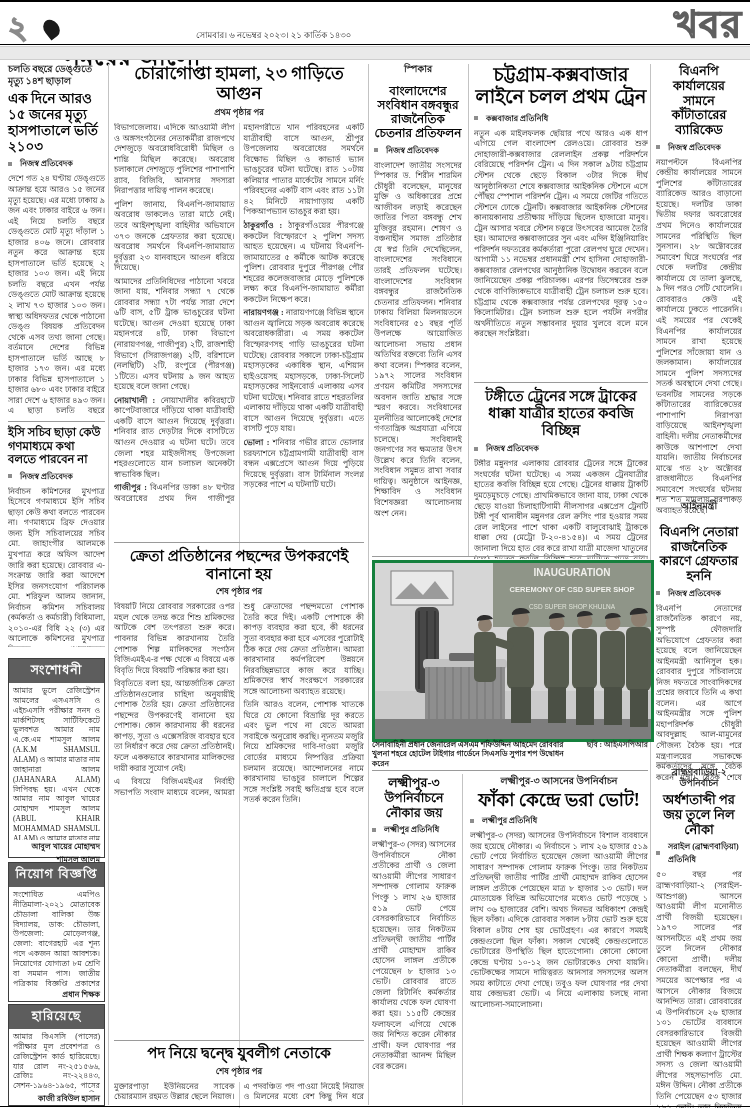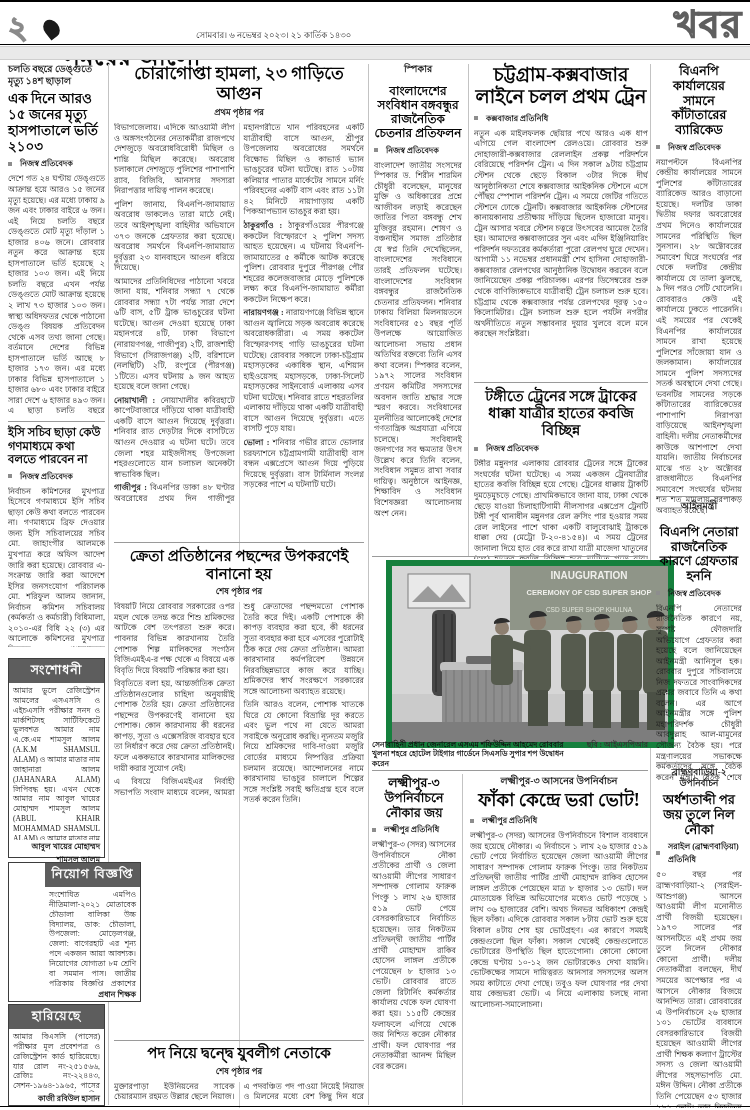--- a/index.html
+++ b/index.html
@@ -30,21 +30,21 @@
   .body-txt p{margin:0 0 3px;}
   .two-col{column-count:2;column-gap:9px;column-rule:1px solid #cdcdcd;}
   
   .notice{border:1.5px solid #3d3d3d;background:#fff;}
   .notice .nhead{background:#5d5d5d;color:#fff;text-align:center;font-weight:bold;
                  font-size:12.5px;padding:2px 0;font-family:"Liberation Sans",sans-serif;letter-spacing:1px;}
   .notice .nbody{font-size:7.6px;line-height:1.3;text-align:justify;padding:3px 4px 2px;color:#222;}
   .notice .nsign{font-size:7.8px;font-weight:bold;text-align:right;padding:0 4px 2px;}
   .notice .nref{font-size:5.8px;color:#555;padding:0 4px 2px;}
   
-  .photo-wrap{background:#c9c9c9;border:6px solid #15803d;margin-left:14px;}
+  .photo-wrap{background:#c9c9c9;border:3px solid #15803d;}
   .caption{font-size:7.6px;font-weight:bold;line-height:1.25;color:#111;display:flex;gap:6px;}
   .caption .cap-credit{white-space:nowrap;font-weight:bold;color:#333;}
   .fill{overflow:hidden;}
 </style>
 </head>
 <body>
 
 <div class="page">
 
   <div class="rule-h dark abs" style="left:0;top:7;width:750px;height:1.5px;"></div>
@@ -90,21 +90,21 @@
     <div class="body-txt fill" style="height:160px;">নির্বাচন কমিশনের মুখপাত্র হিসেবে গণমাধ্যমে ইসি সচিব ছাড়া কেউ কথা বলতে পারবেন না। গণমাধ্যমে ব্রিফ দেওয়ার জন্য ইসি সচিবালয়ের সচিব মো. জাহাংগীর আলমকে মুখপাত্র করে অফিস আদেশ জারি করা হয়েছে। রোববার এ-সংক্রান্ত জারি করা আদেশে ইসির জনসংযোগ পরিচালক মো. শরিফুল আলম জানান, নির্বাচন কমিশন সচিবালয় (কর্মকর্তা ও কর্মচারী) বিধিমালা, ২০১০-এর বিধি ২২ (৩) এর আলোকে কমিশনের মুখপাত্র হিসেবে গণমাধ্যমের প্রতিনিধিদের ব্রিফ দেওয়ার জন্য ইসি সচিবালয়ের সচিবকে অফিশিয়াল মুখপাত্র করা হয়েছে। নির্বাচন কমিশনের প্রতিনিধি হিসেবে সচিব নির্বাচন ভবনে গণমাধ্যমকে প্রয়োজনীয় তথ্য সরবরাহ করবেন। আসন্ন দ্বাদশ জাতীয় সংসদ নির্বাচনের তফসিল ঘোষণার আগে এমন নির্দেশনা এলো।</div>
   </div>
 
   <div class="notice abs" style="left:8px;top:658px;width:95px;height:198px;">
     <div class="nhead">সংশোধনী</div>
     <div class="nbody fill" style="height:152px;">আমার ভুলে রেজিস্ট্রেশন আমলের এসএসসি ও এইচএসসি পরীক্ষার সনদ ও মার্কশিটসহ সার্টিফিকেটে ভুলবশত আমার নাম এ.কে.এম শামসুল আলম (A.K.M SHAMSUL ALAM) ও আমার মাতার নাম জাহানারা আলম (JAHANARA ALAM) লিপিবদ্ধ হয়। এখন থেকে আমার নাম আবুল খায়ের মোহাম্মদ শামসুল আলম (ABUL KHAIR MOHAMMAD SHAMSUL ALAM) ও আমার মাতার নাম জাহানারা বেগম (JAHANARA BEGUM) হবে। এফিডেভিট নং-৮০৮/৩০.১০.২০২৩।</div>
     <div class="nsign">আবুল খায়ের মোহাম্মদ শামসুল আলম</div>
     <div class="nref">এসএ-সাবি ১২৬৪/২৩</div>
   </div>
 
-  <div class="notice abs" style="left:8px;top:862px;width:95px;height:138px;padding-left:36px;">
+  <div class="notice abs" style="left:8px;top:862px;width:95px;height:138px;">
     <div class="nhead">নিয়োগ বিজ্ঞপ্তি</div>
     <div class="nbody fill" style="height:96px;">সংশোধিত এমপিও নীতিমালা-২০২১ মোতাবেক চৌডালা বালিকা উচ্চ বিদ্যালয়, ডাক: চৌডালা, উপজেলা: মোড়েলগঞ্জ, জেলা: বাগেরহাট এর শূন্য পদে একজন আয়া আবশ্যক। নিয়োগের যোগ্যতা ৮ম শ্রেণি বা সমমান পাস। জাতীয় পত্রিকায় বিজ্ঞপ্তি প্রকাশের ১৫ দিনের মধ্যে ১,০০০/- টাকার পোস্টাল অর্ডার (অফেরতযোগ্য) ও দুই কপি ছবিসহ প্রধান শিক্ষক বরাবর আবেদন করতে হবে।</div>
     <div class="nsign">প্রধান শিক্ষক</div>
     <div class="nref">এসএ-নি ২৫৩/২৩</div>
   </div>
 
   <div class="notice abs" style="left:8px;top:1004px;width:95px;height:100px;">
     <div class="nhead">হারিয়েছে</div>
     <div class="nbody fill" style="height:58px;">আমার বিএসসি (পাসের) পরীক্ষার মূল প্রবেশপত্র ও রেজিস্ট্রেশন কার্ড হারিয়েছে। যার রোল নং-২৫১৫৬৬, রেজিঃ নং-২২৪৪৩, সেশন-১৯৬৪-১৯৬৫, পাসের সন-১৯৬৬, বোর্ড-জাতীয় বিশ্ববিদ্যালয়। জিডি নং-১৬৬৩ ও ১৬৬৭, উত্তরা পশ্চিম থানা, তাং-২৯/১০/২০২৩ইং।</div>
     <div class="nsign">কাজী রবিউল হাসান</div>

